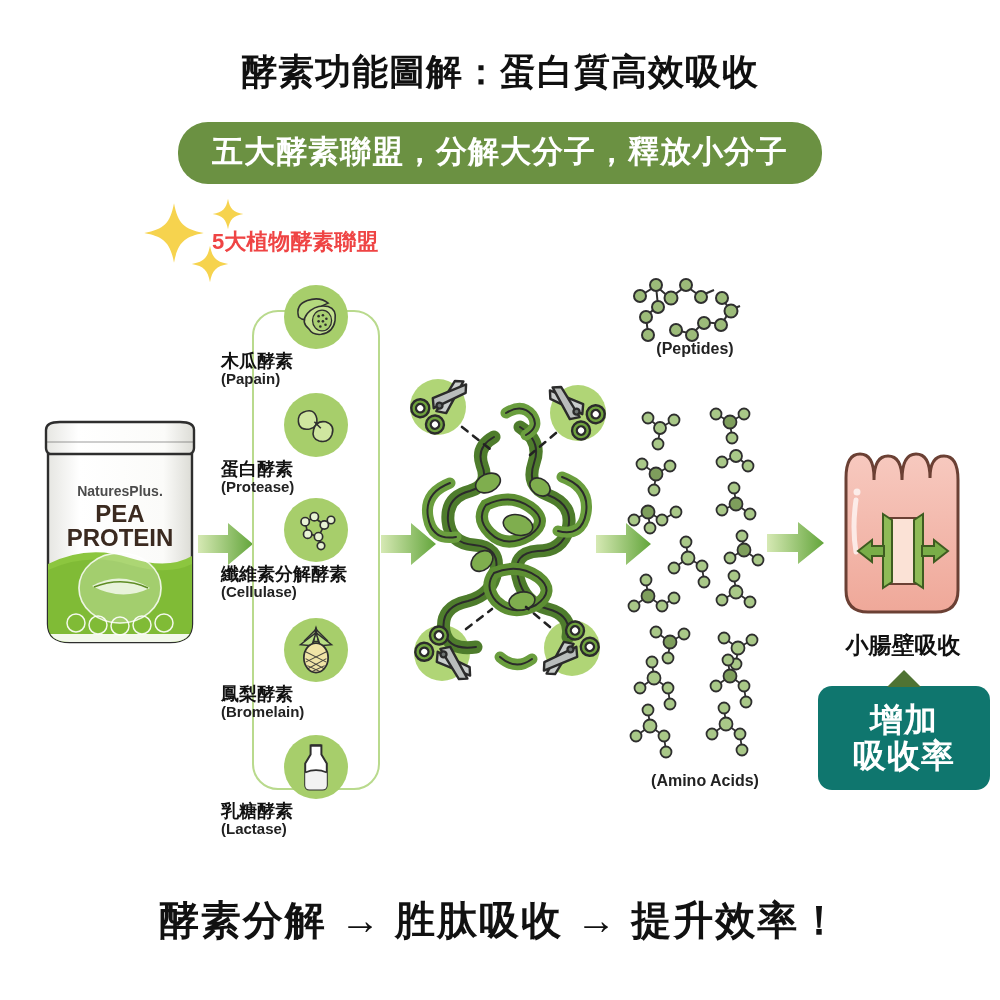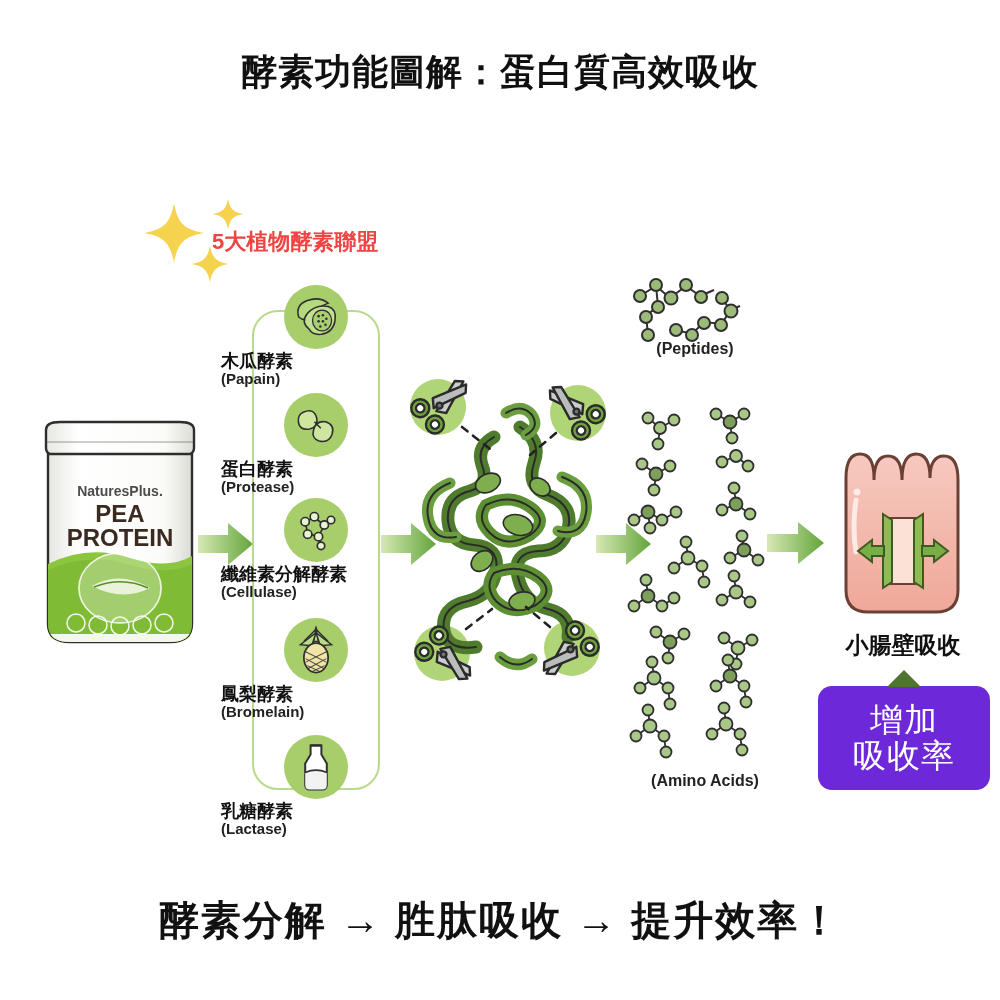--- a/index.html
+++ b/index.html
@@ -62,24 +62,24 @@
 
   
   .cap-cn { font-size: 23px; font-weight: bold; color: #111; white-space: nowrap; text-align:center; }
   .cap-en { font-size: 16px; font-weight: bold; color: #222; white-space: nowrap; text-align:center; }
   .caption { position: absolute; text-align: center; }
 
   
   .badge {
     position: absolute; left: 818px; top: 686px;
     width: 172px; height: 104px;
-    background: #6d28d9; border-radius: 14px;
+    background: #0f766e; border-radius: 14px;
     display: flex; flex-direction: column;
     align-items: center; justify-content: center;
-    color: #fff; font-weight: normal; font-size: 33px; line-height: 1.08;
+    color: #fff; font-weight: bold; font-size: 33px; line-height: 1.08;
     letter-spacing: 1px;
   }
   .badge-tail {
     position: absolute; left: 50%; transform: translateX(-50%);
     top: -16px; width: 0; height: 0;
     border-left: 17px solid transparent;
     border-right: 17px solid transparent;
     border-bottom: 17px solid #4f7333;
   }
 
@@ -89,20 +89,21 @@
     text-align: center; font-size: 40px; font-weight: bold; color: #111;
     white-space: nowrap; letter-spacing: 2px;
   }
 </style>
 </head>
 <body>
 
 <div id="stage">
 
   <div class="main-title">酵素功能圖解：蛋白質高效吸收</div>
+  <div class="subtitle-pill">五大酵素聯盟，分解大分子，釋放小分子</div>
 
   <div class="sparkle" style="left:143px; top:202px;">
     <svg width="62" height="62" viewBox="0 0 100 100">
         <path d="M50 2 C56 34 66 44 98 50 C66 56 56 66 50 98 C44 66 34 56 2 50 C34 44 44 34 50 2 Z" fill="#f6d34e"></path>
       </svg>
   </div>
   <div class="sparkle" style="left:212px; top:198px;">
     <svg width="32" height="32" viewBox="0 0 100 100">
         <path d="M50 2 C56 34 66 44 98 50 C66 56 56 66 50 98 C44 66 34 56 2 50 C34 44 44 34 50 2 Z" fill="#f6d34e"></path>
       </svg>

